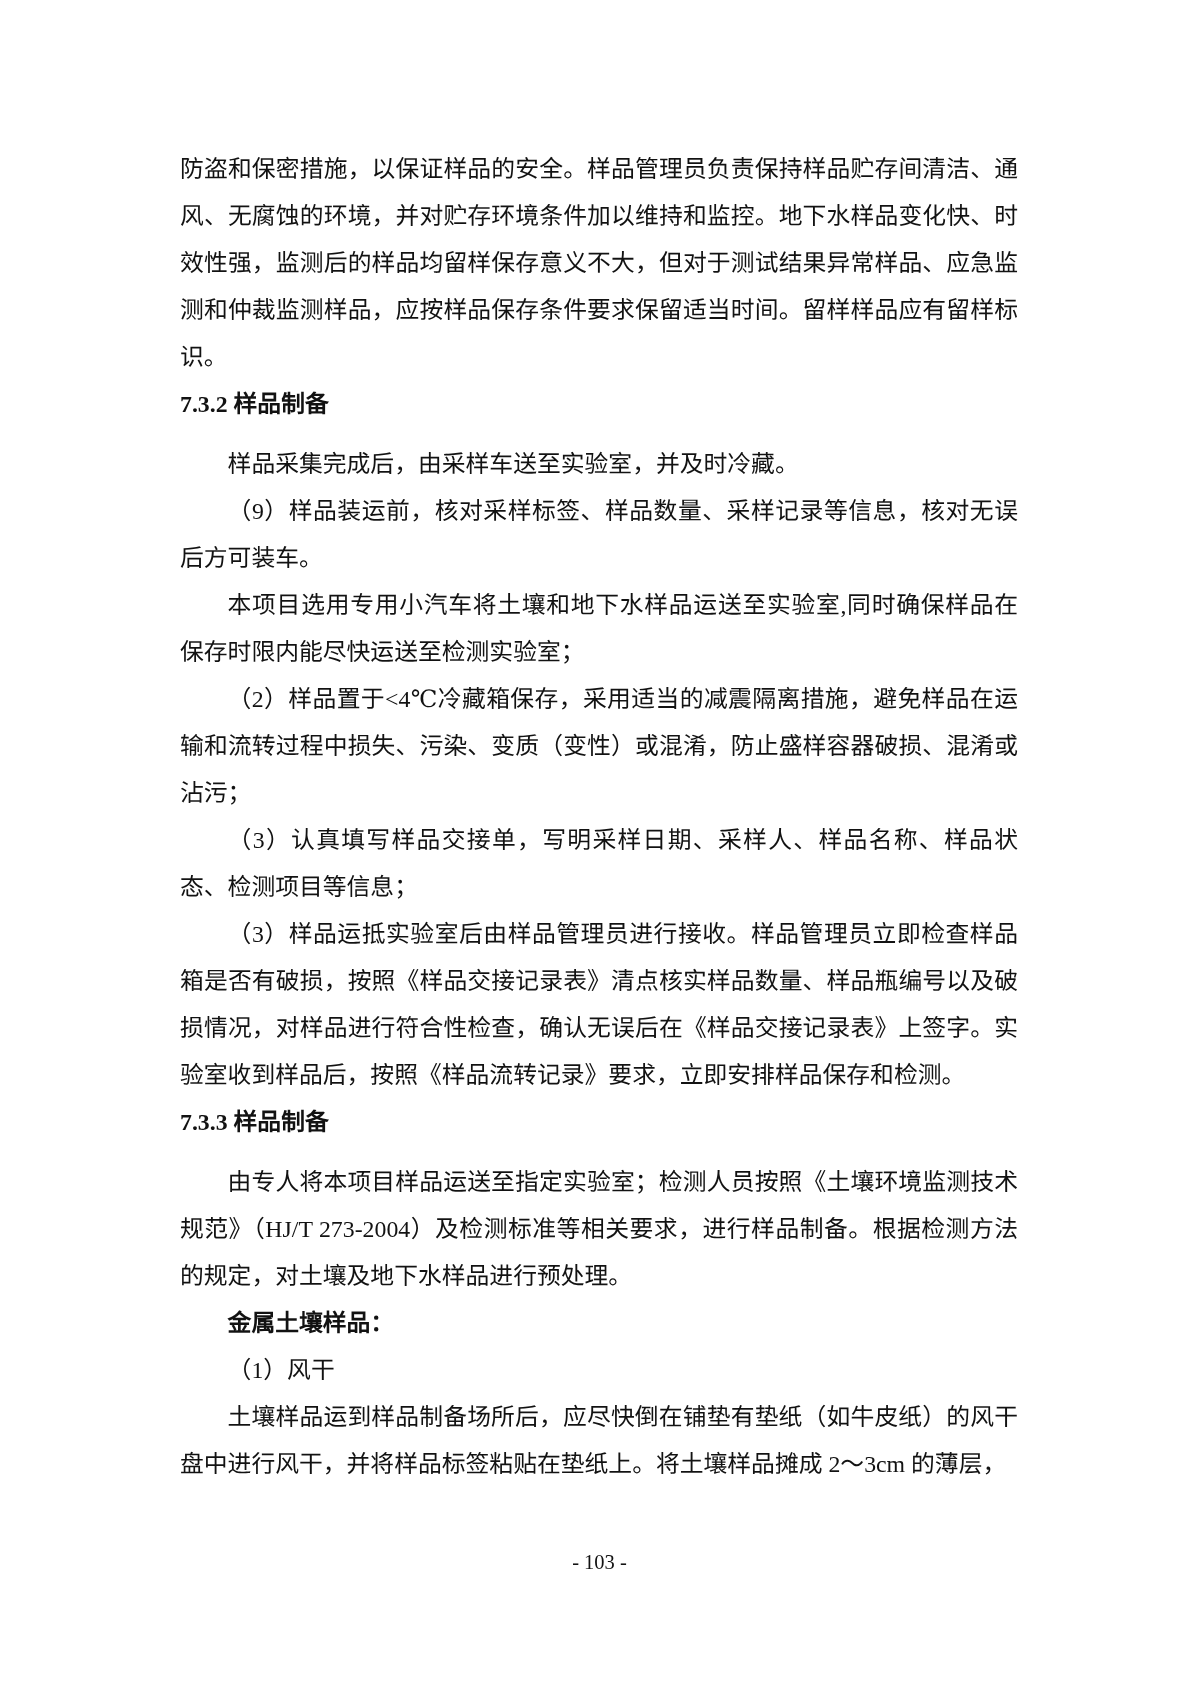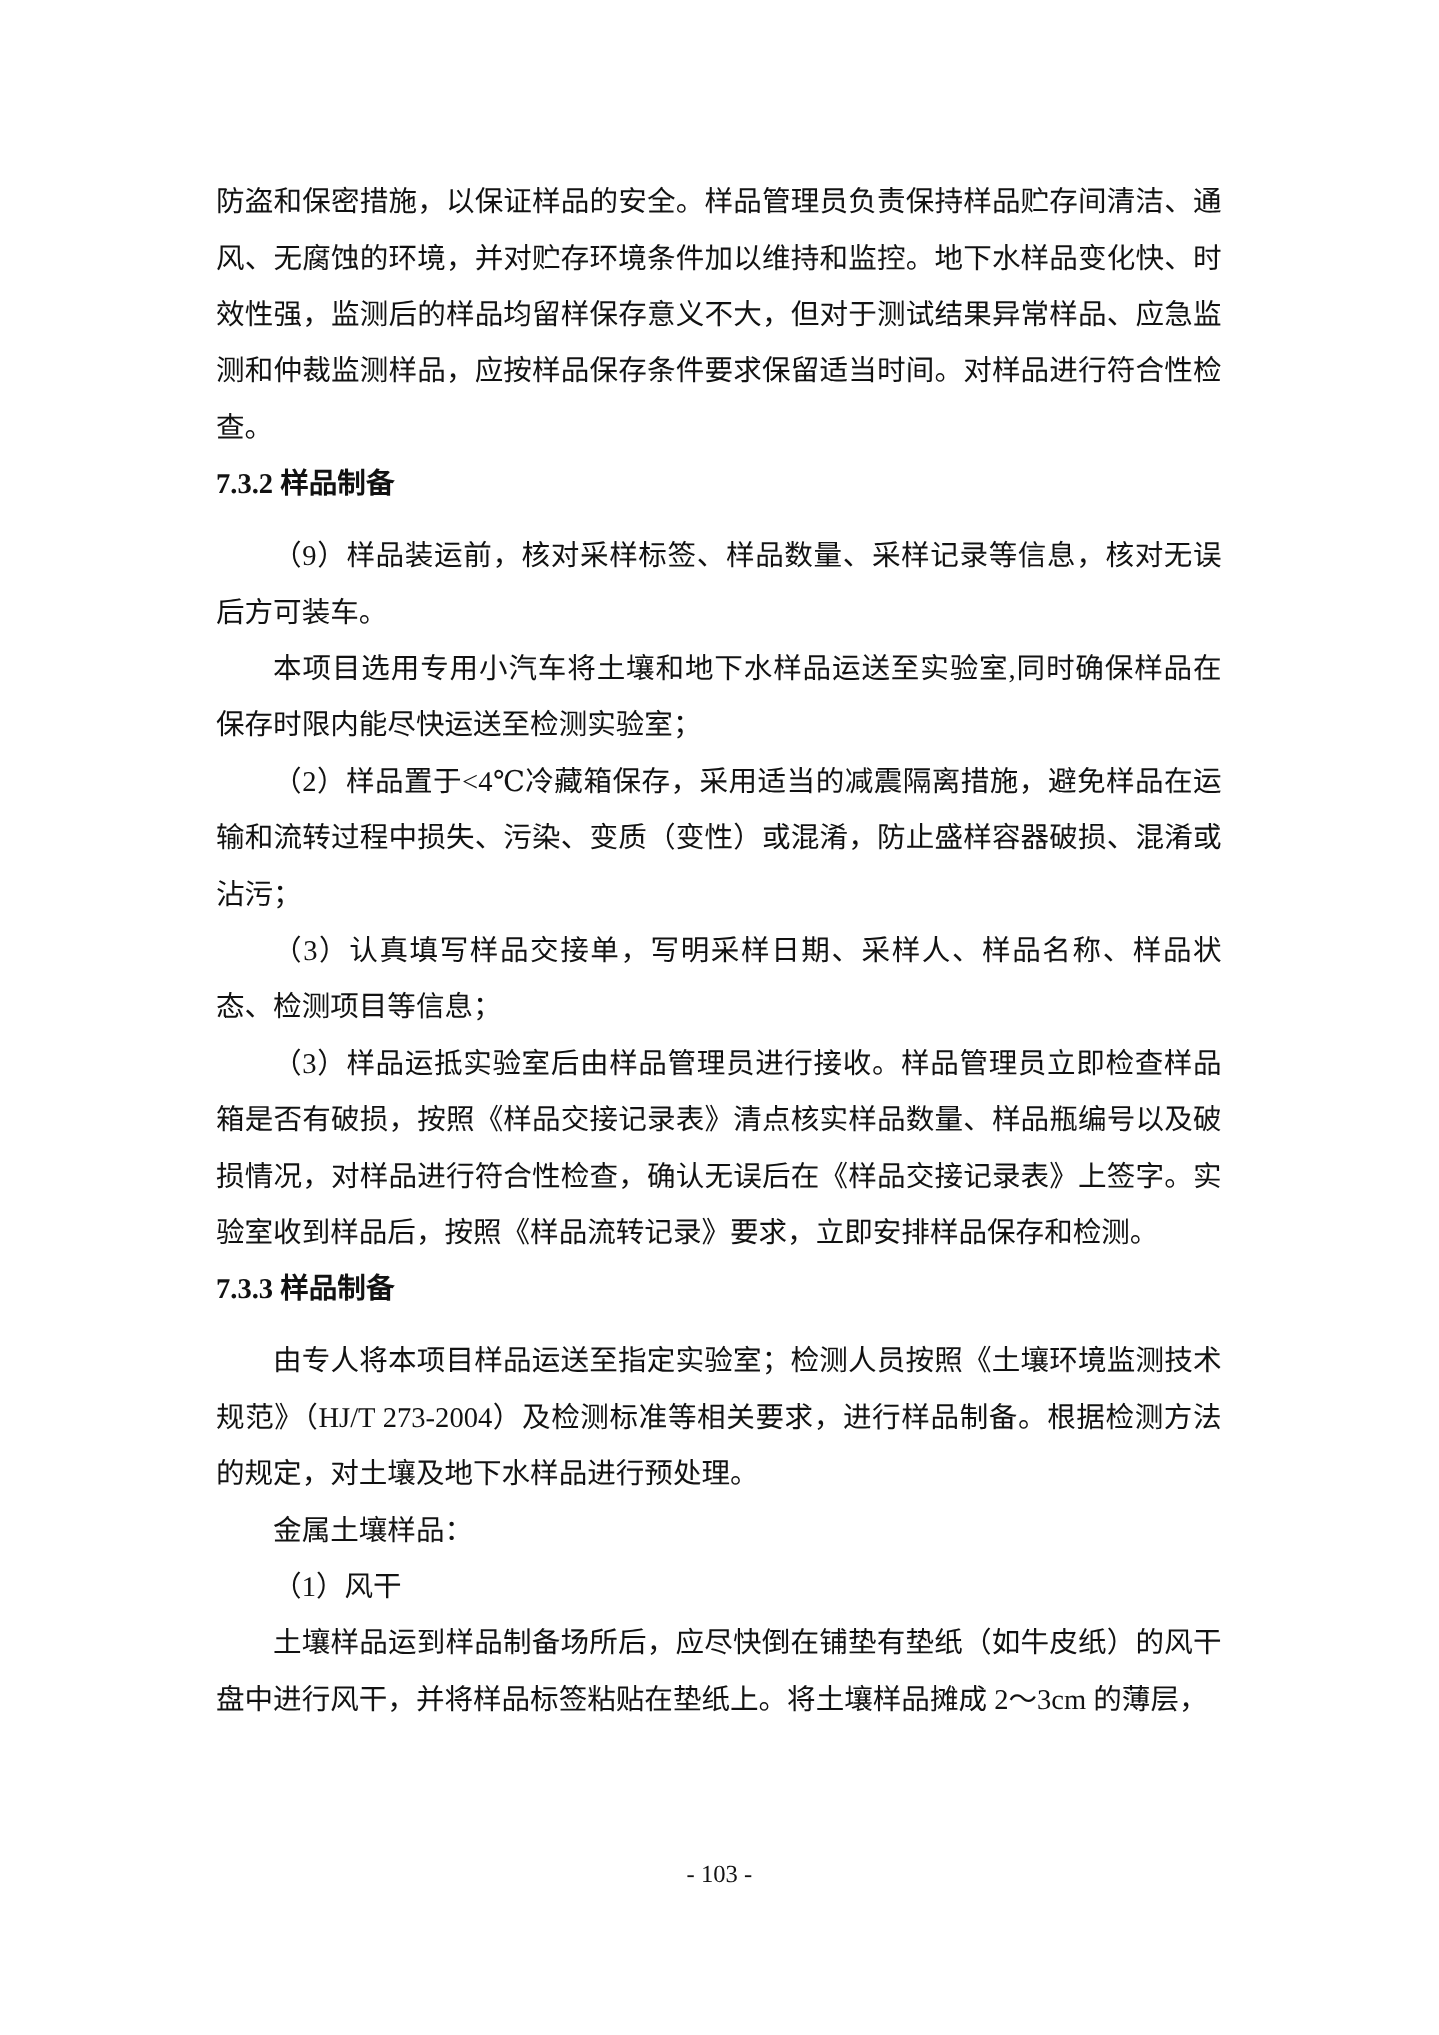--- a/index.html
+++ b/index.html
@@ -33,40 +33,41 @@
   }
   .content p.indent {
     text-indent: 2em;
   }
   .content p.heading {
     font-weight: bold;
     text-align: left;
     margin-bottom: 13px;
   }
   .content p.bold {
-    font-weight: normal;
+    font-weight: bold;
   }
   .footer {
     position: absolute;
     top: 1548px;
     left: 0;
     width: 100%;
     text-align: center;
     font-size: 20.5px;
     line-height: 28px;
     color: #121212;
   }
 </style>
 </head>
 <body>
 
 <div class="page">
   <div class="content">
-    <p class="body">防盗和保密措施，以保证样品的安全。样品管理员负责保持样品贮存间清洁、通风、无腐蚀的环境，并对贮存环境条件加以维持和监控。地下水样品变化快、时效性强，监测后的样品均留样保存意义不大，但对于测试结果异常样品、应急监测和仲裁监测样品，应按样品保存条件要求保留适当时间。对样品进行符合性检查。</p>
+    <p class="body">防盗和保密措施，以保证样品的安全。样品管理员负责保持样品贮存间清洁、通风、无腐蚀的环境，并对贮存环境条件加以维持和监控。地下水样品变化快、时效性强，监测后的样品均留样保存意义不大，但对于测试结果异常样品、应急监测和仲裁监测样品，应按样品保存条件要求保留适当时间。留样样品应有留样标识。</p>
     <p class="heading">7.3.2 样品制备</p>
+    <p class="body indent">样品采集完成后，由采样车送至实验室，并及时冷藏。</p>
     <p class="body indent">（9）样品装运前，核对采样标签、样品数量、采样记录等信息，核对无误后方可装车。</p>
     <p class="body indent">本项目选用专用小汽车将土壤和地下水样品运送至实验室,同时确保样品在保存时限内能尽快运送至检测实验室；</p>
     <p class="body indent">（2）样品置于&lt;4℃冷藏箱保存，采用适当的减震隔离措施，避免样品在运输和流转过程中损失、污染、变质（变性）或混淆，防止盛样容器破损、混淆或沾污；</p>
     <p class="body indent">（3）认真填写样品交接单，写明采样日期、采样人、样品名称、样品状态、检测项目等信息；</p>
     <p class="body indent">（3）样品运抵实验室后由样品管理员进行接收。样品管理员立即检查样品箱是否有破损，按照《样品交接记录表》清点核实样品数量、样品瓶编号以及破损情况，对样品进行符合性检查，确认无误后在《样品交接记录表》上签字。实验室收到样品后，按照《样品流转记录》要求，立即安排样品保存和检测。</p>
     <p class="heading">7.3.3 样品制备</p>
     <p class="body indent">由专人将本项目样品运送至指定实验室；检测人员按照《土壤环境监测技术规范》（HJ/T 273-2004）及检测标准等相关要求，进行样品制备。根据检测方法的规定，对土壤及地下水样品进行预处理。</p>
     <p class="body indent bold">金属土壤样品：</p>
     <p class="body indent">（1）风干</p>
     <p class="body indent">土壤样品运到样品制备场所后，应尽快倒在铺垫有垫纸（如牛皮纸）的风干盘中进行风干，并将样品标签粘贴在垫纸上。将土壤样品摊成 2～3cm 的薄层，</p>

